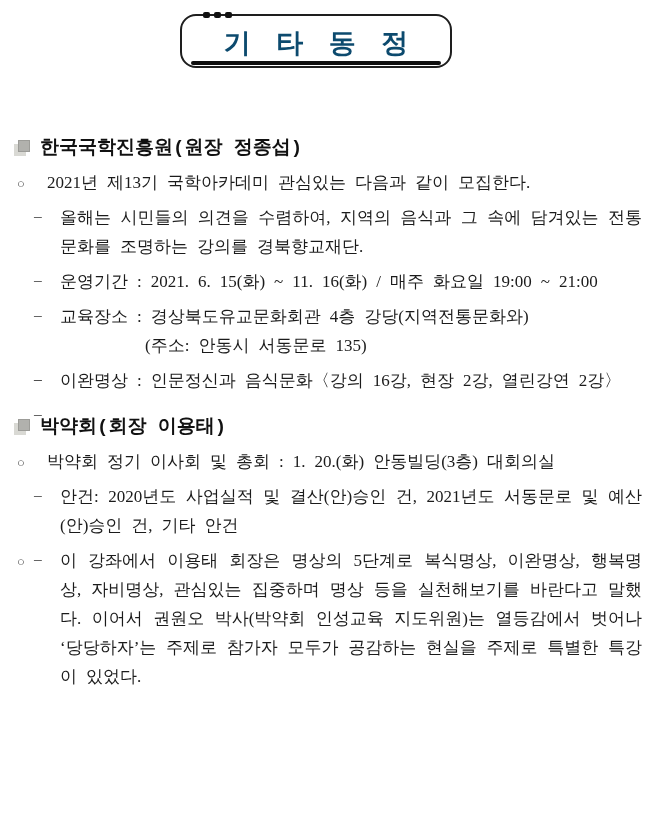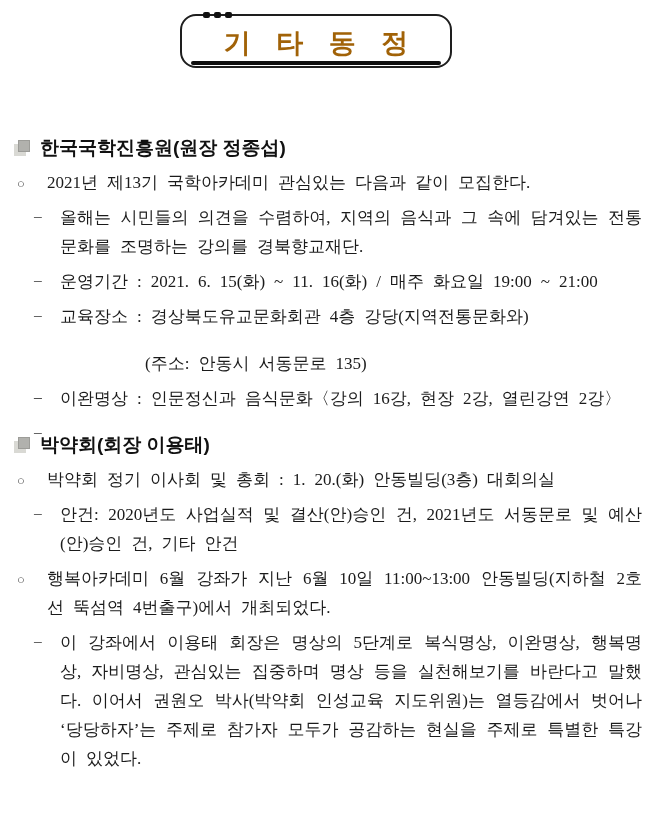--- a/index.html
+++ b/index.html
@@ -41,37 +41,37 @@
   }
   .title-text {
     position: absolute;
     left: 0; top: 9px; width: 100%;
     text-align: center;
     font-family: "Liberation Sans", "DejaVu Sans", sans-serif;
     font-weight: bold;
     font-size: 27px;
     letter-spacing: 9px;
     text-indent: 9px;
-    color: #a16207;
+    color: #0c4a6e;
     white-space: nowrap;
   }
 
   
   .content {
     position: absolute;
     left: 14px; top: 136px;
     width: 628px;
   }
   .section + .section { margin-top: 20px; }
 
   .section-heading {
     display: flex;
     align-items: center;
     gap: 9px;
-    font-family: Liberation Sans, sans-serif;
+    font-family: Liberation Mono, monospace;
     font-weight: bold;
     font-size: 19px;
     line-height: 24px;
     color: #111;
     margin: 0 0 8px 0;
   }
   .bullet {
     position: relative;
     width: 17px; height: 17px;
     flex: 0 0 17px;
@@ -102,21 +102,21 @@
     position: absolute; left: 3px; top: 1px;
     font-size: 13px;
     color: #3a3a3a;
   }
   .b-sub { padding-left: 46px; }
   .b-sub > .marker {
     position: absolute; left: 19px; top: 0;
     font-size: 17px;
     color: #4a4a4a;
   }
-  .b-cont { padding-left: 131px; margin-top: 18px; }
+  .b-cont { padding-left: 131px; margin-top: 0; }
 </style>
 </head>
 <body>
 
 <div class="page">
 
   <div class="title-box">
     <div class="title-dots">
       <span></span>
       <span></span>
@@ -180,21 +180,20 @@
       <div class="block b-item">
         <span class="marker">○</span>
         <span>박약회 정기 이사회 및 총회 : 1. 20.(화) 안동빌딩(3층) 대회의실</span>
       </div>
       <div class="block b-sub">
         <span class="marker">−</span>
         <span>안건: 2020년도 사업실적 및 결산(안)승인 건, 2021년도 서동문로 및 예산 (안)승인 건, 기타 안건</span>
       </div>
       <div class="block b-item">
         <span class="marker">○</span>
-        <span>행복아카데미 6월 강좌가 지난 6월 10일 11:00~13:00 안동빌딩(지하철 2호선 뚝섬역 4번출구)에서 개최되었다.</span>
       </div>
       <div class="block b-sub">
         <span class="marker">−</span>
         <span>이 강좌에서 이용태 회장은 명상의 5단계로 복식명상, 이완명상, 행복명상, 자비명상, 관심있는 집중하며 명상 등을 실천해보기를 바란다고 말했다. 이어서 권원오 박사(박약회 인성교육 지도위원)는 열등감에서 벗어나 ‘당당하자’는 주제로 참가자 모두가 공감하는 현실을 주제로 특별한 특강이 있었다.</span>
       </div>
     </div>
 
   </div>
 </div>
 

